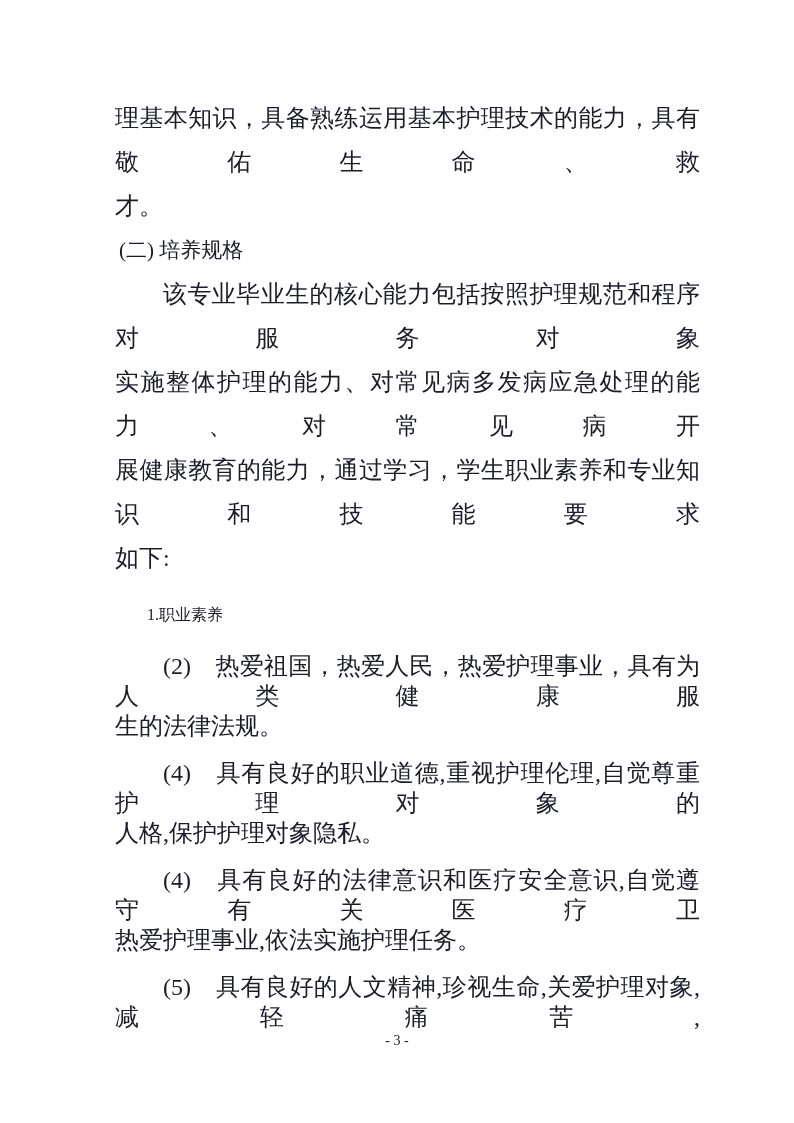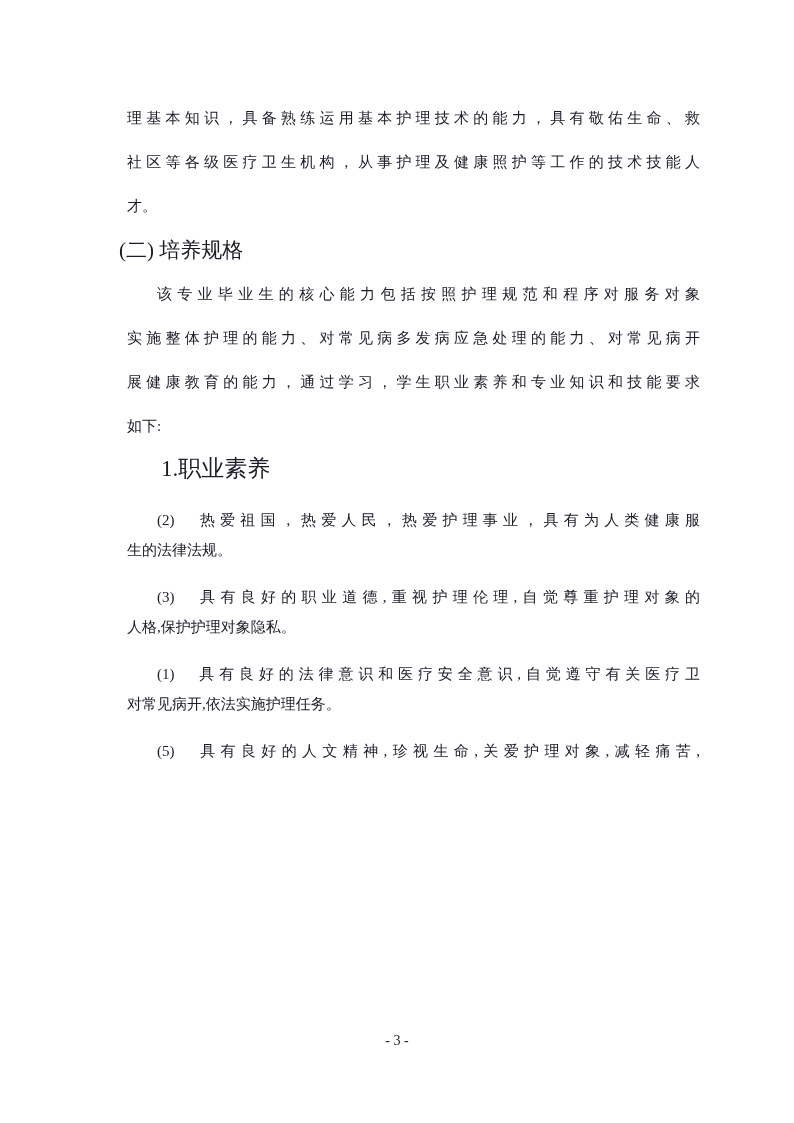--- a/index.html
+++ b/index.html
@@ -15,43 +15,42 @@
     font-family: "Liberation Serif", "DejaVu Serif", serif;
     color: #1c1c29;
   }
   .doc {
     position: absolute;
     top: 96px;
     left: 115px;
     width: 585px;
   }
   .line {
-    font-size: 15px;
+    font-size: 24px;
     text-align: justify;
     text-align-last: justify;
     overflow: hidden;
     white-space: normal;
-    margin-left: 12px;
   }
   .loose .line { line-height: 44px; }
   .line.last {
     text-align: left;
     text-align-last: left;
   }
   .line.indent { text-indent: 2em; }
   .heading {
     font-size: 21px;
     line-height: 44px;
     text-indent: 4px;
     text-align: left;
   }
   .subheading {
-    font-size: 23px;
+    font-size: 16px;
     line-height: 38px;
-    margin-top: 2px;
+    margin-top: 16px;
     text-indent: 2em;
     text-align: left;
   }
   .item { margin-top: 17px; }
   .item .line { line-height: 30px; }
   .footer {
     position: absolute;
     top: 1032px;
     left: 0;
     width: 794px;
@@ -61,21 +60,20 @@
     color: #1c1c29;
   }
 </style>
 </head>
 <body>
 
 <div class="doc">
 
   <div class="para loose">
     <div class="line">理基本知识，具备熟练运用基本护理技术的能力，具有敬佑生命、救</div>
-    <div class="line">社区等各级医疗卫生机构，从事护理及健康照护等工作的技术技能人</div>
     <div class="line last">才。</div>
   </div>
 
   <div class="heading">(二) 培养规格</div>
 
   <div class="para loose">
     <div class="line indent">该专业毕业生的核心能力包括按照护理规范和程序对服务对象</div>
     <div class="line">实施整体护理的能力、对常见病多发病应急处理的能力、对常见病开</div>
     <div class="line">展健康教育的能力，通过学习，学生职业素养和专业知识和技能要求</div>
     <div class="line last">如下:</div>
@@ -83,27 +81,27 @@
 
   <div class="subheading">1.职业素养</div>
 
 
   <div class="item">
     <div class="line indent">(2)　热爱祖国，热爱人民，热爱护理事业，具有为人类健康服</div>
     <div class="line last">生的法律法规。</div>
   </div>
 
   <div class="item">
-    <div class="line indent">(3)　具有良好的职业道德,重视护理伦理,自觉尊重护理对象的</div>
+    <div class="line indent">(4)　具有良好的职业道德,重视护理伦理,自觉尊重护理对象的</div>
     <div class="line last">人格,保护护理对象隐私。</div>
   </div>
 
   <div class="item">
-    <div class="line indent">(1)　具有良好的法律意识和医疗安全意识,自觉遵守有关医疗卫</div>
-    <div class="line last">对常见病开,依法实施护理任务。</div>
+    <div class="line indent">(4)　具有良好的法律意识和医疗安全意识,自觉遵守有关医疗卫</div>
+    <div class="line last">热爱护理事业,依法实施护理任务。</div>
   </div>
 
   <div class="item">
     <div class="line indent">(5)　具有良好的人文精神,珍视生命,关爱护理对象,减轻痛苦,</div>
 
   </div>
 
 </div>
 
 <div class="footer">- 3 -</div>

